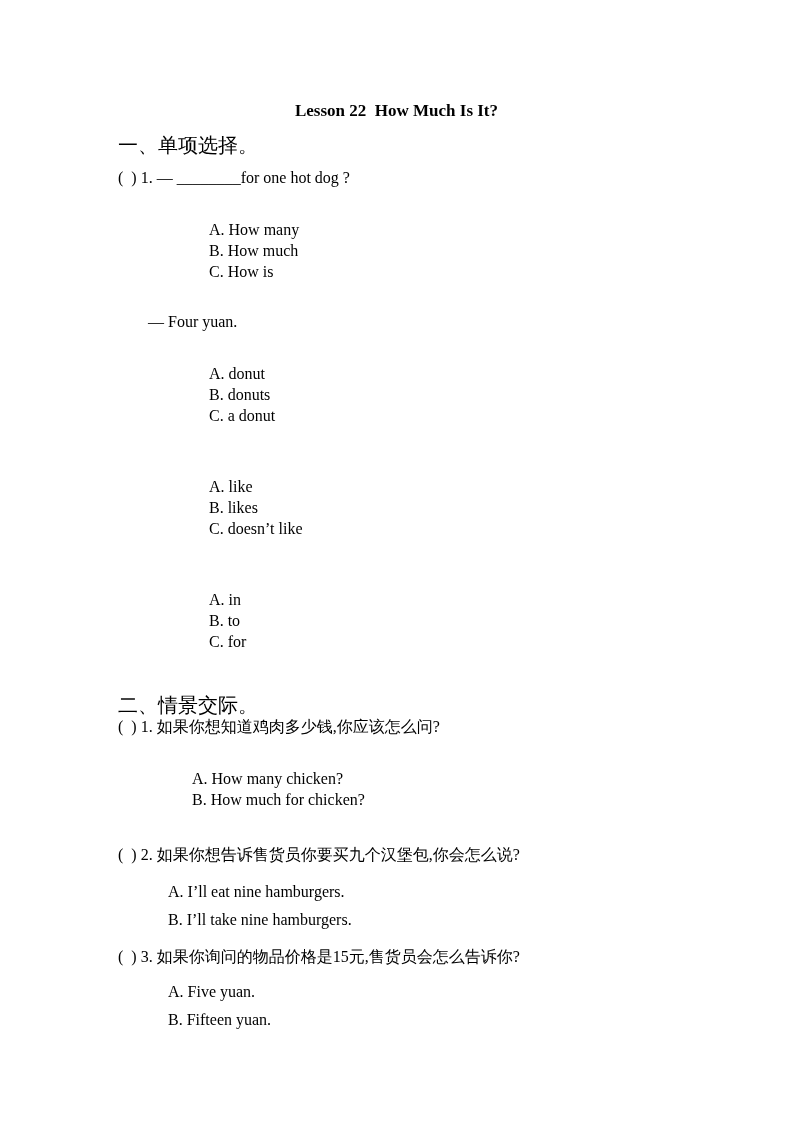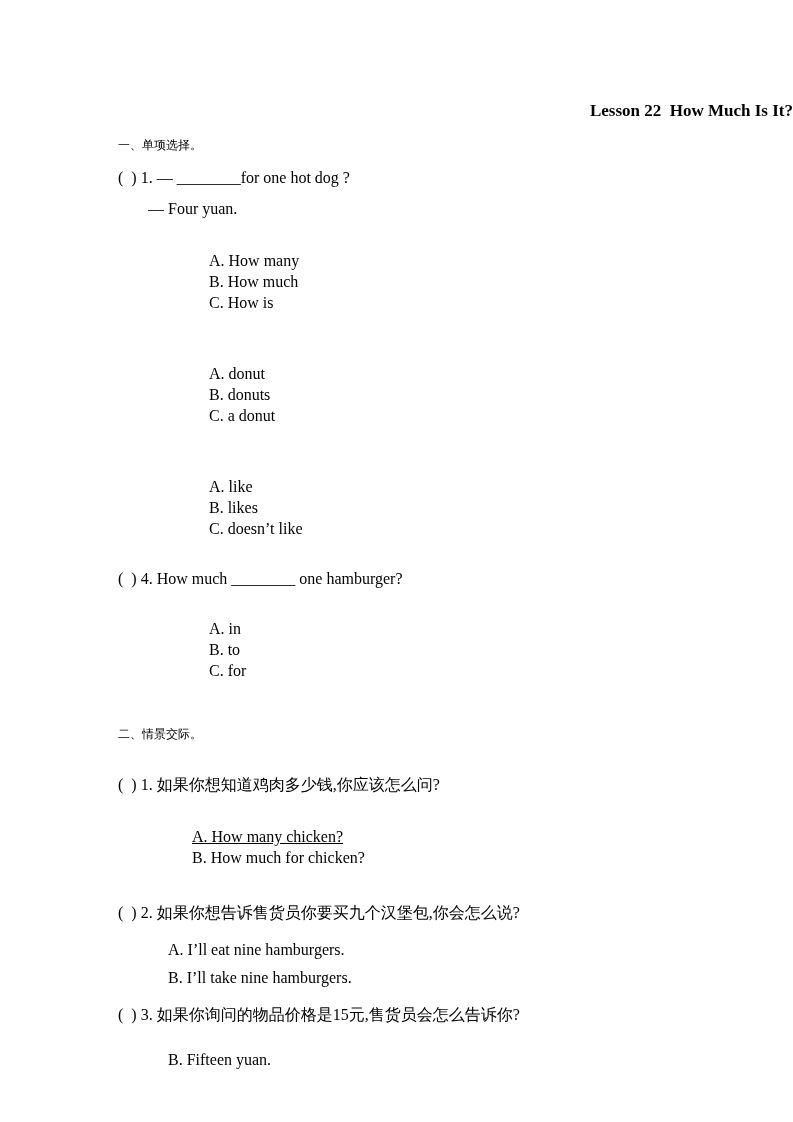--- a/index.html
+++ b/index.html
@@ -10,89 +10,89 @@
     height: 1122px;
     margin: 0 auto;
     background: #ffffff;
     color: #000000;
     font-family: "Liberation Serif", "DejaVu Serif", serif;
     font-size: 16px;
     padding-top: 100px;
     overflow: hidden;
   }
   .title {
-    text-align: right;
+    text-align: center;
     font-weight: 700;
     font-size: 17px;
     line-height: 22px;
     margin: 0 0 13px 0;
     white-space: pre-wrap;
   }
   .line {
     margin-left: 118px;
     line-height: 21px;
     white-space: pre-wrap;
   }
-  .heading { font-size: 12px; }
+  .heading { font-size: 20px; }
   .ind-dash { margin-left: 148px; }
   .ind-opt1 { margin-left: 185px; }
   .ind-opt2 { margin-left: 168px; }
   .opt  { display: inline-block; }
   .w131 { width: 131px; }
   .w110 { width: 110px; }
-  .w189 { width: 189px; text-decoration: underline; }
+  .w189 { width: 189px; }
 </style>
 </head>
 <body>
 
 <div class="page">
 
   <div class="title">Lesson 22  How Much Is It?</div>
 
   <div>
     <div class="line heading" style="margin-bottom:11px">一、单项选择。</div>
 
     <div class="line" style="margin-bottom:10px">(  ) 1. — ________for one hot dog ?</div>
-    <div class="line ind-dash" style="margin-bottom:10px">— Four yuan.</div>
     <div class="line ind-opt1" style="margin-bottom:8px">
       <span class="opt w131">A. How many</span>
       <span class="opt w131">B. How much</span>
       <span class="opt">C. How is</span>
     </div>
+    <div class="line ind-dash" style="margin-bottom:10px">— Four yuan.</div>
 
     <div class="line ind-opt1" style="margin-bottom:8px">
       <span class="opt w110">A. donut</span>
       <span class="opt w110" style="width:123px">B. donuts</span>
       <span class="opt">C. a donut</span>
     </div>
 
     <div class="line ind-opt1" style="margin-bottom:8px">
       <span class="opt w110" style="width:108px">A. like</span>
       <span class="opt w110" style="width:112px">B. likes</span>
       <span class="opt">C. doesn’t like</span>
     </div>
 
-    <div class="line" style="margin-bottom:8px">(  ) 4. How much ________ one hamburger?</div>
     <div class="line ind-opt1" style="margin-bottom:22px">
       <span class="opt w110" style="width:102px">A. in</span>
       <span class="opt w110" style="width:105px">B. to</span>
       <span class="opt">C. for</span>
     </div>
   </div>
 
   <div>
-    <div class="line heading" style="margin-bottom:29px">二、情景交际。</div>
+    <div class="line heading" style="">二、情景交际。</div>
 
     <div class="line" style="margin-bottom:10px">(  ) 1. 如果你想知道鸡肉多少钱,你应该怎么问?</div>
     <div class="line ind-opt2" style="margin-bottom:13px">
       <span class="opt w189">A. How many chicken?</span>
       <span class="opt">B. How much for chicken?</span>
     </div>
 
     <div class="line" style="margin-bottom:16px">(  ) 2. 如果你想告诉售货员你要买九个汉堡包,你会怎么说?</div>
     <div class="line ind-opt2" style="margin-bottom:7px">A. I’ll eat nine hamburgers.</div>
     <div class="line ind-opt2" style="margin-bottom:16px">B. I’ll take nine hamburgers.</div>
 
-    <div class="line" style="margin-bottom:24px">(  ) 3. 如果你询问的物品价格是15元,售货员会怎么告诉你?</div>
+    <div class="line" style="margin-bottom:14px">(  ) 3. 如果你询问的物品价格是15元,售货员会怎么告诉你?</div>
+    <div class="line ind-opt2" style="margin-bottom:7px">A. Five yuan.</div>
     <div class="line ind-opt2" style="margin-bottom:21px">B. Fifteen yuan.</div>
   </div>
 
 </div>
 
 </body></html>

